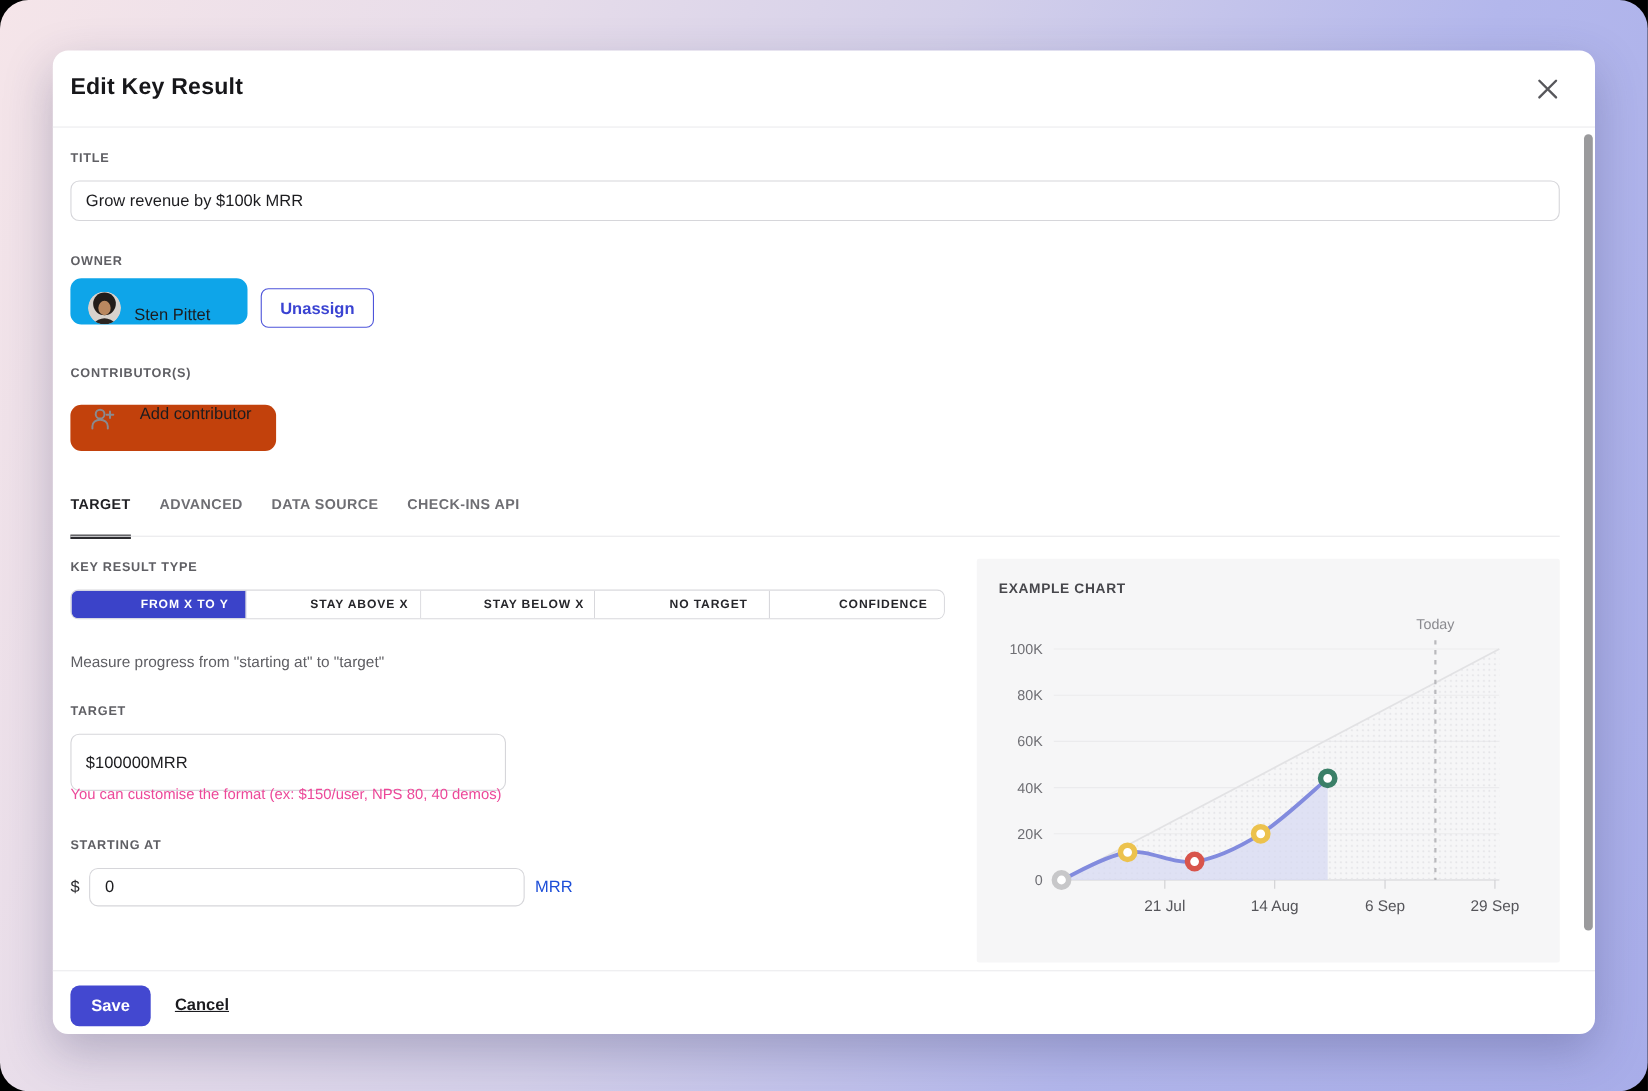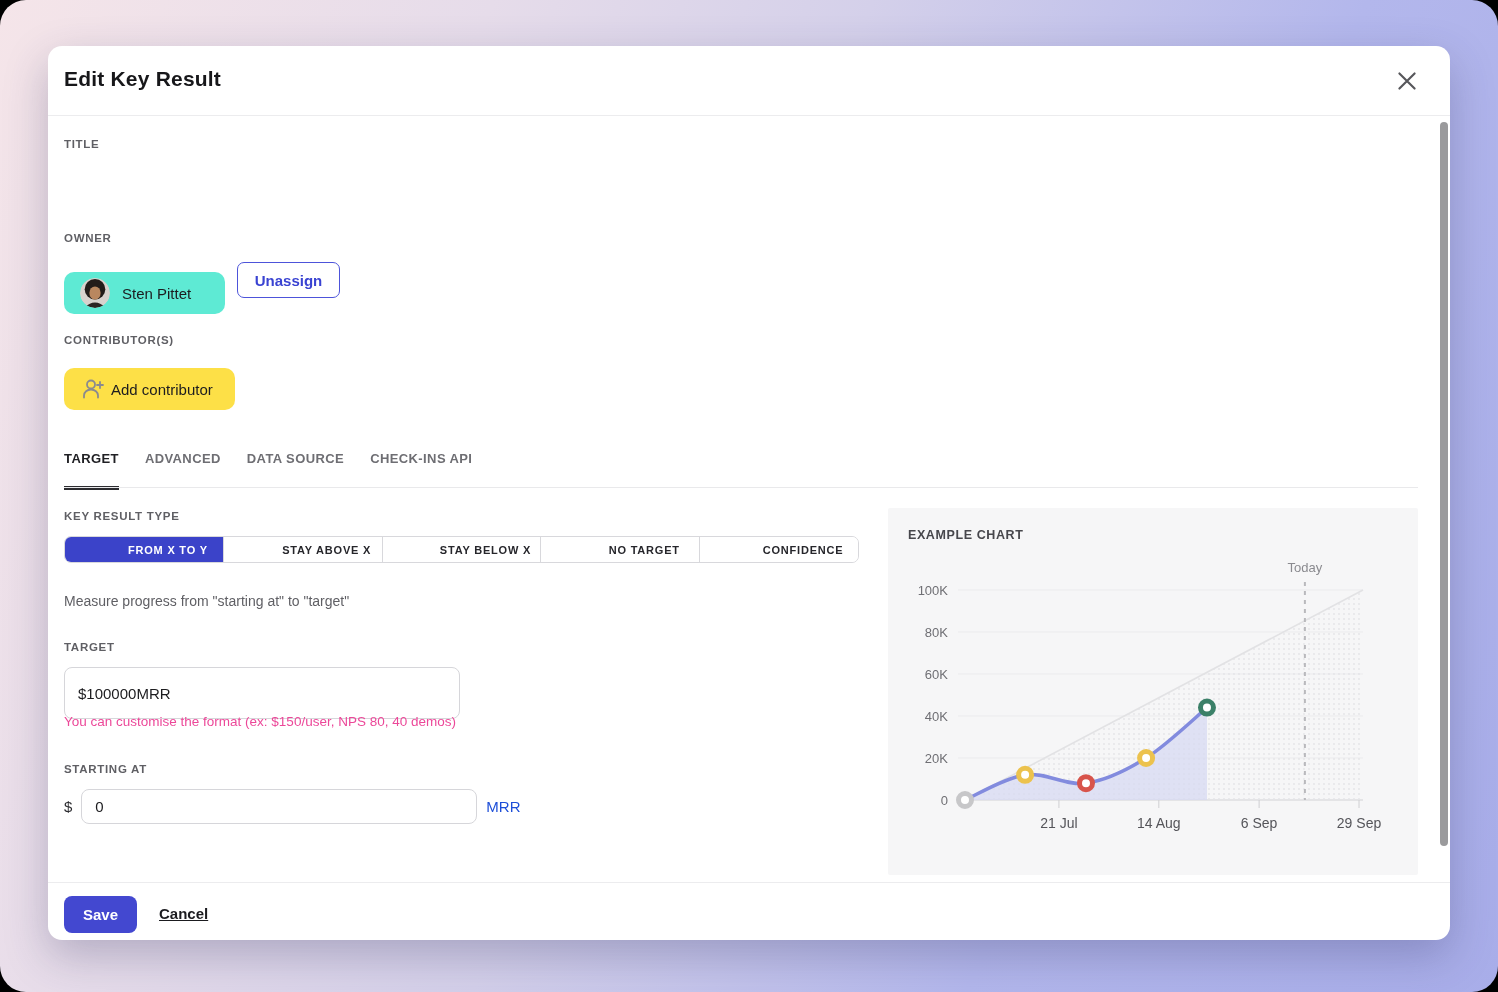--- a/index.html
+++ b/index.html
@@ -16,31 +16,31 @@
   .modal-title { position:absolute; left:16px; top:21px; font-size:21px; font-weight:700; color:#17171a; letter-spacing:.2px; }
   .close-btn { position:absolute; right:30px; top:22px; width:26px; height:26px; cursor:pointer; }
   .close-btn svg { width:100%; height:100%; }
 
   .field-label { position:absolute; font-size:11.5px; font-weight:700; letter-spacing:.7px; color:#5f5f64; }
   .text-input {
     position:absolute; border:1px solid #d6d6da; border-radius:8px; background:#fff;
     font-size:15px; color:#1c1c1f; padding:0 13px; font-family:"Liberation Sans", sans-serif;
   }
 
-  .owner-chip { position:absolute; left:16px; top:226px; width:161px; height:42px; background:#5eead4; border-radius:10px; display:flex; align-items:center; padding-left:16px; gap:12px; }
+  .owner-chip { position:absolute; left:16px; top:207px; width:161px; height:42px; background:#0ea5e9; border-radius:10px; display:flex; align-items:flex-end; padding-left:16px; gap:12px; }
   .avatar { width:30px; height:30px; border-radius:50%; overflow:hidden; flex:0 0 auto; }
   .owner-name { font-size:15px; color:#1c1c1f; }
   .unassign-btn {
     position:absolute; left:189px; top:216px; width:103px; height:36px; background:#fff;
     border:1px solid #4d54da; border-radius:7px; color:#3a43d2; font-size:15px; font-weight:700; cursor:pointer;
     font-family:"Liberation Sans", sans-serif;
   }
   .add-contrib-btn {
-    position:absolute; left:16px; top:322px; height:42px; background:#fde047; border:none; border-radius:10px;
-    display:flex; align-items:center; gap:5px; padding:0 22px 0 16px; font-size:15px; color:#1c1c1f; cursor:pointer;
+    position:absolute; left:16px; top:322px; height:42px; background:#c2410c; border:none; border-radius:10px;
+    display:flex; align-items:flex-start; gap:21px; padding:0 22px 0 16px; font-size:15px; color:#1c1c1f; cursor:pointer;
     font-family:"Liberation Sans", sans-serif;
   }
 
   .tabs { position:absolute; left:16px; top:405px; display:flex; gap:26px; }
   .tab { font-size:13px; letter-spacing:.4px; font-weight:700; color:#6e6e73; cursor:pointer; padding-bottom:20px; }
   .tab.active { color:#202024; border-bottom:4px solid #2c2c30; }
   .tabs-rule { position:absolute; left:16px; top:441px; width:1354px; height:1px; background:#e9e9eb; }
 
   .seg-control { position:absolute; left:16px; top:490px; width:795px; height:27px; display:flex; border:1px solid #d8d8dc; border-radius:7px; background:#fff; overflow:hidden; }
   .seg { flex:1 1 0; border:none; background:#fff; font-size:11px; font-weight:700; letter-spacing:.8px; color:#26262b; border-right:1px solid #d8d8dc; cursor:pointer; font-family:"Liberation Sans", sans-serif;padding-left:48px; }
@@ -76,20 +76,21 @@
     <div class="modal-header">
       <div class="modal-title">Edit Key Result</div>
       <div class="close-btn">
         <svg viewBox="0 0 24 24">
             <path d="M5 5 L19 19 M19 5 L5 19" stroke="#57575b" stroke-width="2" stroke-linecap="round" fill="none"></path>
           </svg>
       </div>
     </div>
 
     <div class="field-label" style="left:16px; top:92px;">TITLE</div>
+    <input class="text-input" style="left: 16px; top: 118px; width: 1354px; height: 37px;" value="Grow revenue by $100k MRR">
 
     <div class="field-label" style="left:16px; top:186px;">OWNER</div>
     <div class="owner-chip">
       <span class="avatar">
         <svg viewBox="0 0 32 32" width="30" height="30">
           <defs>
               <clipPath id="avclip">
                 <circle cx="16" cy="16" r="16"></circle>
               </clipPath>
             </defs>

